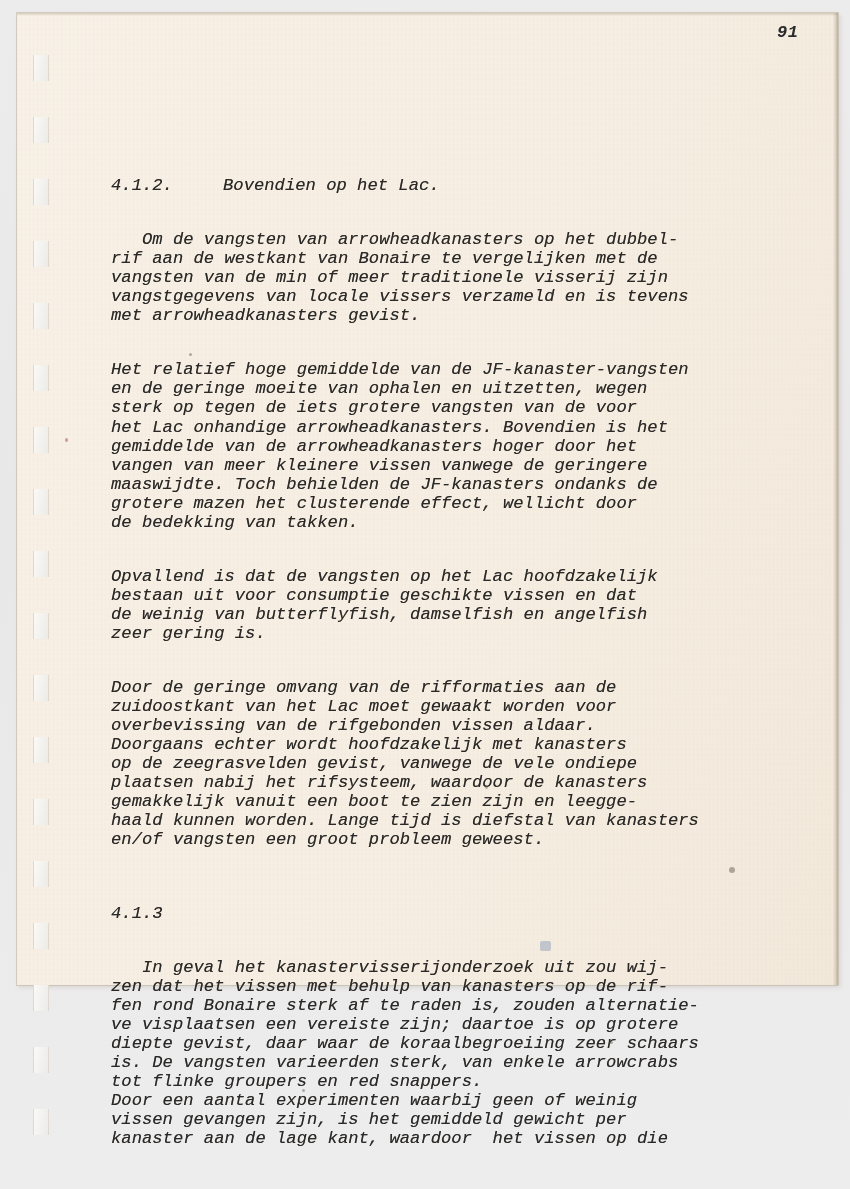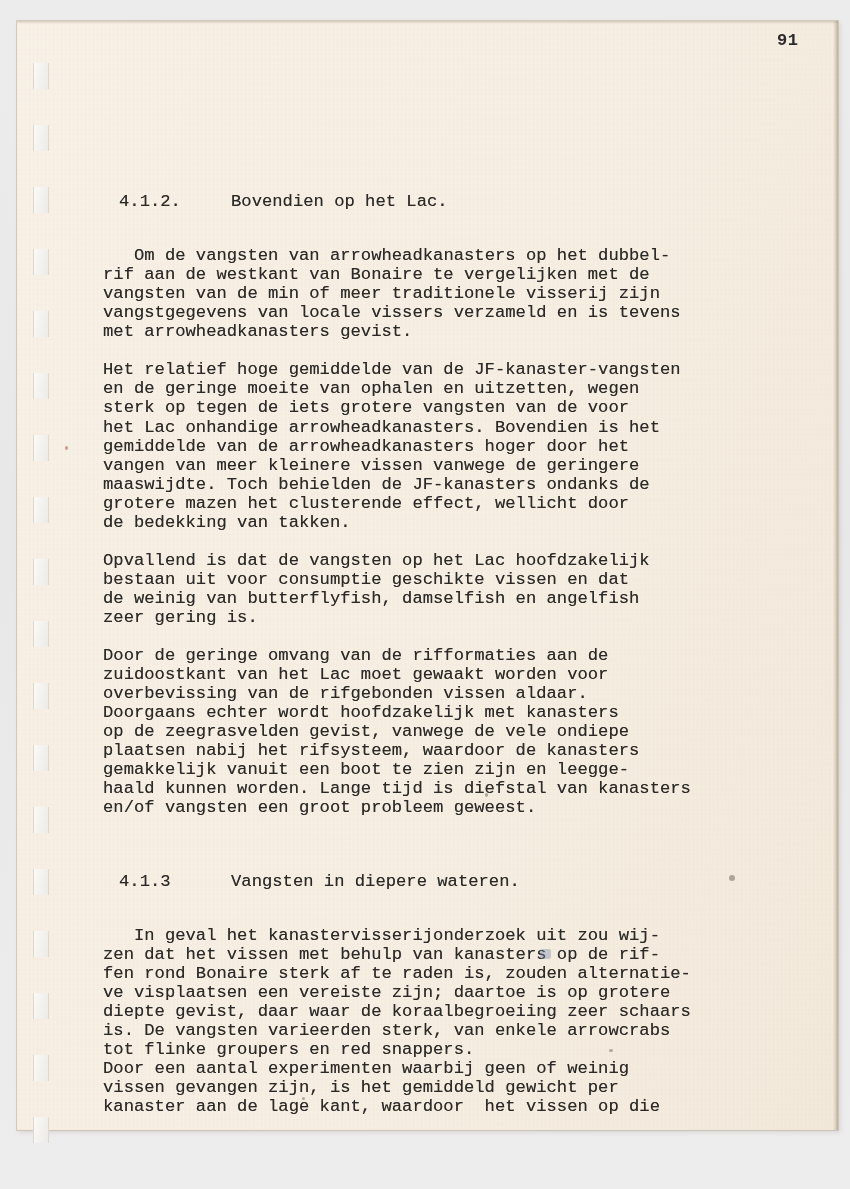--- a/index.html
+++ b/index.html
@@ -26,33 +26,34 @@
       radial-gradient(circle at 46% 78%, rgba(150,150,150,0.18) 0 1.1px, transparent 1.5px),
       radial-gradient(circle at 78% 16%, rgba(165,165,165,0.16) 0 1.0px, transparent 1.4px),
       radial-gradient(circle at 88% 62%, rgba(155,155,155,0.16) 0 1.1px, transparent 1.5px),
       linear-gradient(180deg, #edecec 0%, #e9e8e8 45%, #eeeded 100%);
   }
 
   
   #paper {
     position: absolute;
     left: 17px;
-    top: 21px;
+    top: 13px;
     width: 821px;
-    height: 1109px;
+    height: 972px;
     background:
       linear-gradient(105deg,
         #f8f1e7 0%,
         #f7efe4 22%,
         #f6eee2 55%,
         #f4ebde 82%,
         #f2e8da 100%);
     box-shadow:
       0 0 0 1px rgba(190,178,158,0.55),
       2px 2px 5px rgba(120,110,95,0.20);
+    font-style: italic;
   }
   
   #paper-grain {
     position: absolute;
     inset: 0;
     pointer-events: none;
     background-image:
       repeating-linear-gradient(90deg,
         rgba(205,190,170,0.055) 0px,
         rgba(205,190,170,0.055) 1px,
@@ -119,34 +120,34 @@
     white-space: pre;
     text-shadow: 0 0 0.45px rgba(40,38,36,0.55);
   }
 
   .section {
     display: block;
   }
   .section-heading {
     display: flex;
     align-items: flex-end;
-    margin: 16px;
+    margin: 8px;
     white-space: pre;
   }
   .section-number {
     display: inline-block;
     width: 112px;
     flex: 0 0 112px;
   }
   .section-title {
     display: inline-block;
   }
 
   .para {
-    margin: 0;
+    margin: 8px;
     white-space: pre-wrap;
   }
   .spacer-line { height: 19.05px; }
 
   
   #text-block .para, #text-block .section-heading {
     -webkit-font-smoothing: none;
   }
 
   
@@ -210,21 +211,21 @@
 bestaan uit voor consumptie geschikte vissen en dat
 de weinig van butterflyfish, damselfish en angelfish
 zeer gering is.</p><div class="spacer-line"></div><p class="para">Door de geringe omvang van de rifformaties aan de
 zuidoostkant van het Lac moet gewaakt worden voor
 overbevissing van de rifgebonden vissen aldaar.
 Doorgaans echter wordt hoofdzakelijk met kanasters
 op de zeegrasvelden gevist, vanwege de vele ondiepe
 plaatsen nabij het rifsysteem, waardoor de kanasters
 gemakkelijk vanuit een boot te zien zijn en leegge-
 haald kunnen worden. Lange tijd is diefstal van kanasters
-en/of vangsten een groot probleem geweest.</p></div><div class="spacer-line"></div><div class="spacer-line"></div><div class="section"><div class="section-heading"><span class="section-number">4.1.3</span><span class="section-title">Vangsten in diepere wateren.</span></div><div class="spacer-line"></div><p class="para">   In geval het kanastervisserijonderzoek uit zou wij-
+en/of vangsten een groot probleem geweest.</p></div><div class="spacer-line"></div><div class="spacer-line"></div><div class="section"><div class="section-heading"><span class="section-number">4.1.3</span></div><div class="spacer-line"></div><p class="para">   In geval het kanastervisserijonderzoek uit zou wij-
 zen dat het vissen met behulp van kanasters op de rif-
 fen rond Bonaire sterk af te raden is, zouden alternatie-
 ve visplaatsen een vereiste zijn; daartoe is op grotere
 diepte gevist, daar waar de koraalbegroeiing zeer schaars
 is. De vangsten varieerden sterk, van enkele arrowcrabs
 tot flinke groupers en red snappers.
 Door een aantal experimenten waarbij geen of weinig
 vissen gevangen zijn, is het gemiddeld gewicht per
 kanaster aan de lage kant, waardoor  het vissen op die</p></div></div>
 

